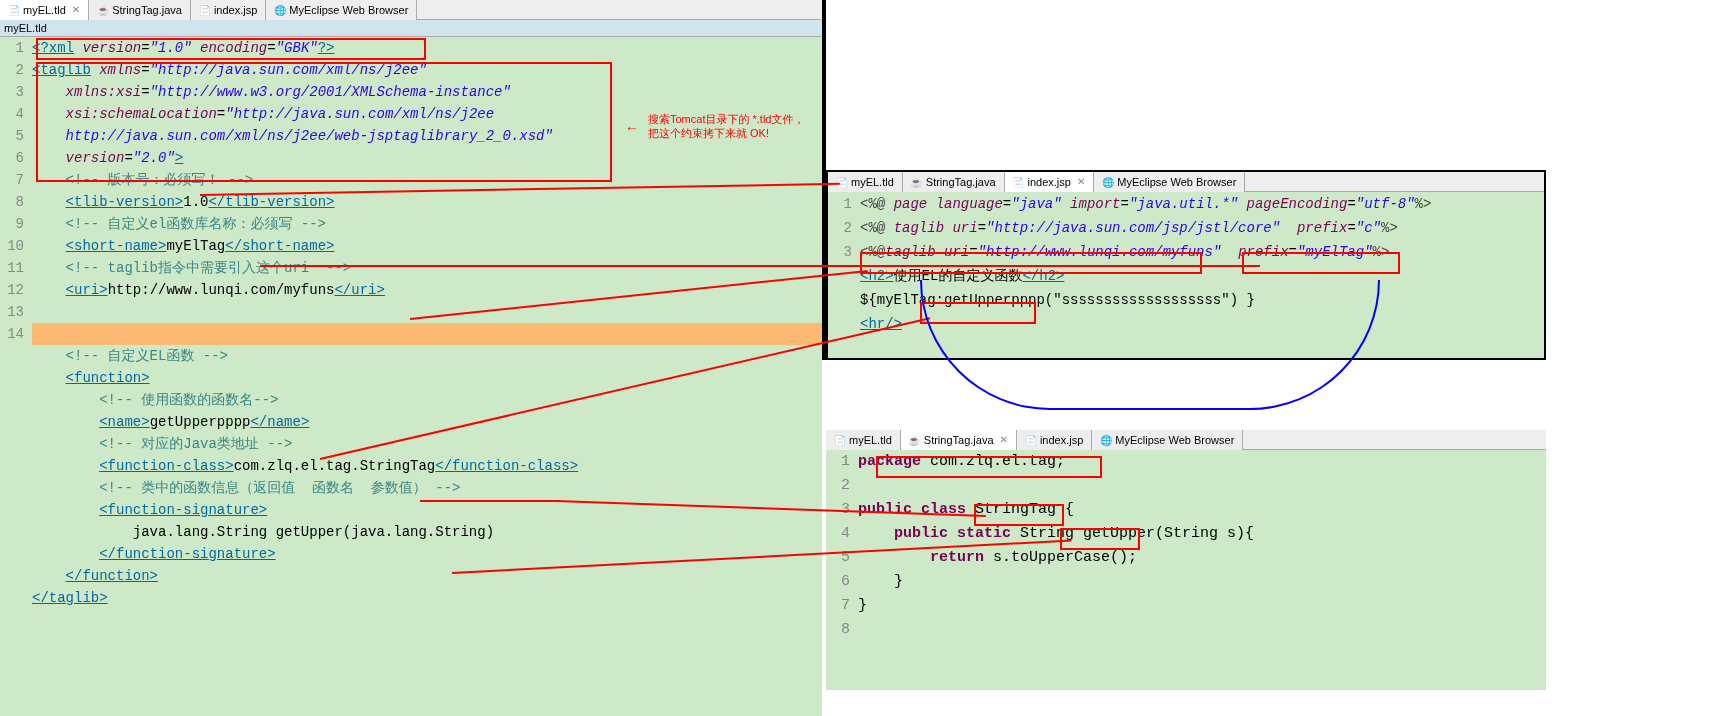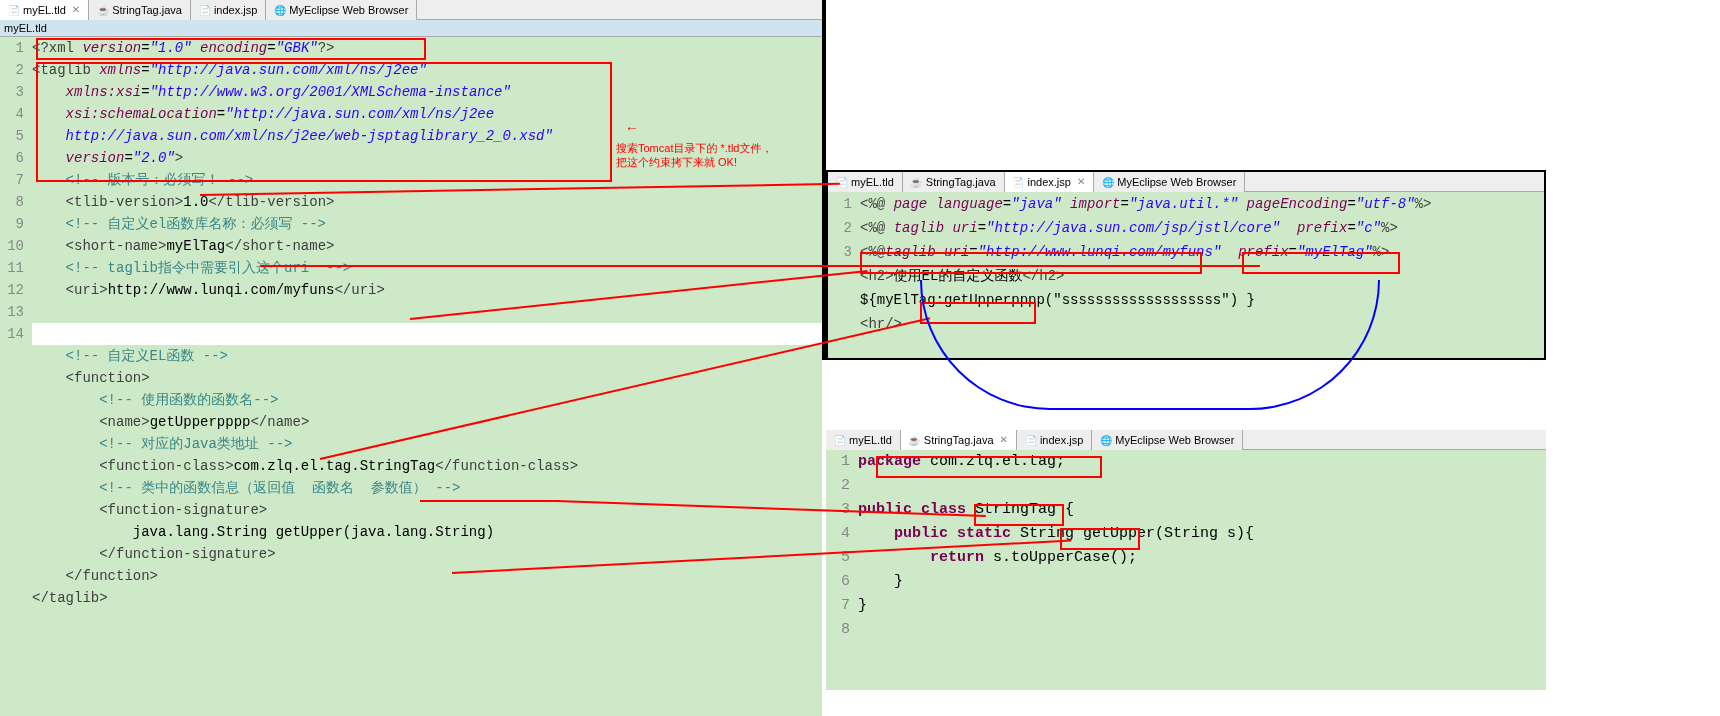--- a/index.html
+++ b/index.html
@@ -8,21 +8,21 @@
 .tabbar { display:flex; align-items:center; background:#eee; height:20px; border-bottom:1px solid #aaa; font-size:11px; }
 .tab { display:flex; align-items:center; padding:0 8px; height:20px; border-right:1px solid #aaa; background:#eee; cursor:pointer; white-space:nowrap; gap:3px; }
 .tab.active { background:#fff; }
 .tab-icon { width:12px; height:12px; display:inline-block; }
 .tab-x { color:#888; font-size:10px; margin-left:3px; }
 .title-strip { background:#d0e4f0; padding:2px 4px; font-size:11px; border-bottom:1px solid #aaa; }
 .code { font-family:Consolas,"Courier New",monospace; font-size:14px; line-height:22px; white-space:pre; }
 .gutter { display:inline-block; width:28px; text-align:right; color:#888; padding-right:8px; user-select:none; background:#cde9c8; }
 .code-line { display:flex; }
 .code-text { flex:1; }
-.tag { color:#404040; }
+.tag { color:#0369a1;text-decoration:underline; }
 .attr { color:#7a0055;font-style:italic; }
 .str { color:#2a00ff; font-style:italic; }
 .cmt { color:#3b8686; }
 .kw { color:#7a0055; font-weight:bold; }
 .directive { color:#444; }
 
 
 #left { left:0; top:0; width:822px; height:716px; }
 #left .code-area { padding-left:4px; }
 
@@ -44,21 +44,21 @@
 .bline { position:absolute; border:2px solid blue; border-top:none; border-radius:0 0 200px 200px; pointer-events:none; background:none; }
 .arrow { position:absolute; color:red; font-size:14px; pointer-events:none; }
 .note { position:absolute; color:red; font-size:11px; line-height:14px; pointer-events:none; }
 
 
 .ico-xml::before { content:"📄"; font-size:10px; }
 .ico-java::before { content:"☕"; font-size:10px; }
 .ico-jsp::before { content:"📄"; font-size:10px; }
 .ico-browser::before { content:"🌐"; font-size:10px; }
 
-.hl { background:#ffffff; display:block; }
+.hl { background:#fdba74; display:block; }
 </style>
 </head>
 <body>
 
 <div id="left" class="pane">
   <div class="tabbar">
     <div class="tab active">
         <span class="tab-icon ico-xml"></span>
         <span>myEL.tld</span>
         <span class="tab-x">✕</span>
@@ -122,21 +122,21 @@
       </div>
     <div class="tab">
         <span class="tab-icon ico-browser"></span>
         <span>MyEclipse Web Browser</span>
       </div>
   </div>
   <div class="code" id="brcode" style="padding-left:4px;"><div class="code-line"><span class="gutter">1</span><span class="code-text"><span class="kw">package</span> com.zlq.el.tag;</span></div><div class="code-line"><span class="gutter">2</span><span class="code-text"></span></div><div class="code-line"><span class="gutter">3</span><span class="code-text"><span class="kw">public class</span> StringTag {</span></div><div class="code-line"><span class="gutter">4</span><span class="code-text">    <span class="kw">public static</span> String getUpper(String s){</span></div><div class="code-line"><span class="gutter">5</span><span class="code-text">        <span class="kw">return</span> s.toUpperCase();</span></div><div class="code-line"><span class="gutter">6</span><span class="code-text">    }</span></div><div class="code-line"><span class="gutter">7</span><span class="code-text">}</span></div><div class="code-line"><span class="gutter">8</span><span class="code-text"></span></div></div>
 </div>
 
 <span class="arrow" style="left:625px; top:118px;">←</span>
-<div class="note" style="left:616px; top:112px; width:160px;margin-top:29px;">搜索Tomcat目录下的
+<div class="note" style="left:648px; top:112px; width:160px;">搜索Tomcat目录下的
 *.tld文件，把这个约束拷下来就
 OK!</div>
 
 <div class="rbox" style="left:36px; top:38px; width:390px; height:22px;"></div>
 <div class="rbox" style="left:36px; top:62px; width:576px; height:120px;"></div>
 
 <div class="rbox" style="left:860px; top:252px; width:342px; height:22px;"></div>
 <div class="rbox" style="left:1242px; top:252px; width:158px; height:22px;"></div>
 <div class="rbox" style="left:920px; top:302px; width:116px; height:22px;"></div>
 

